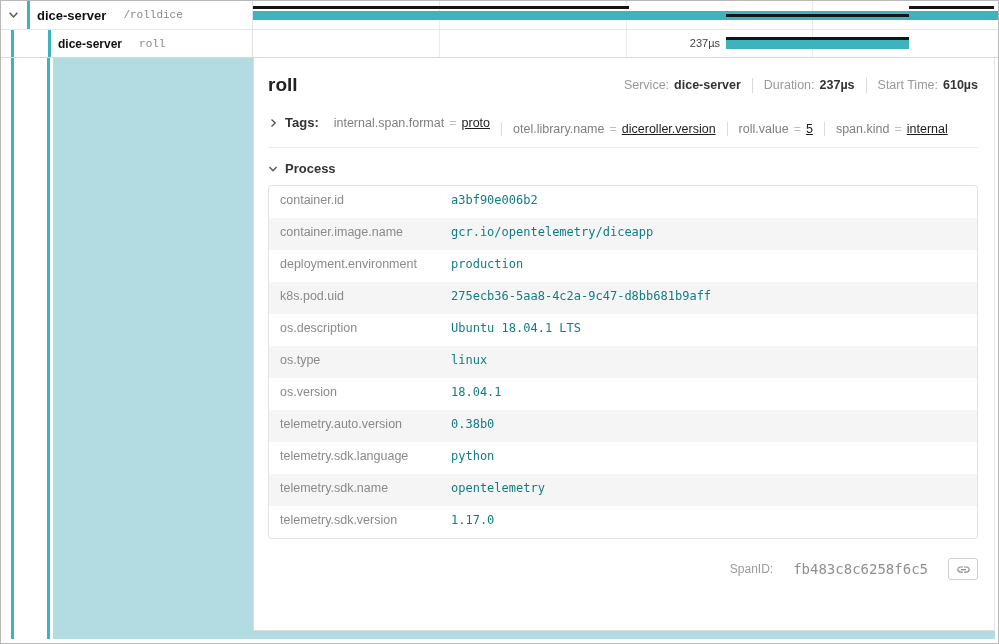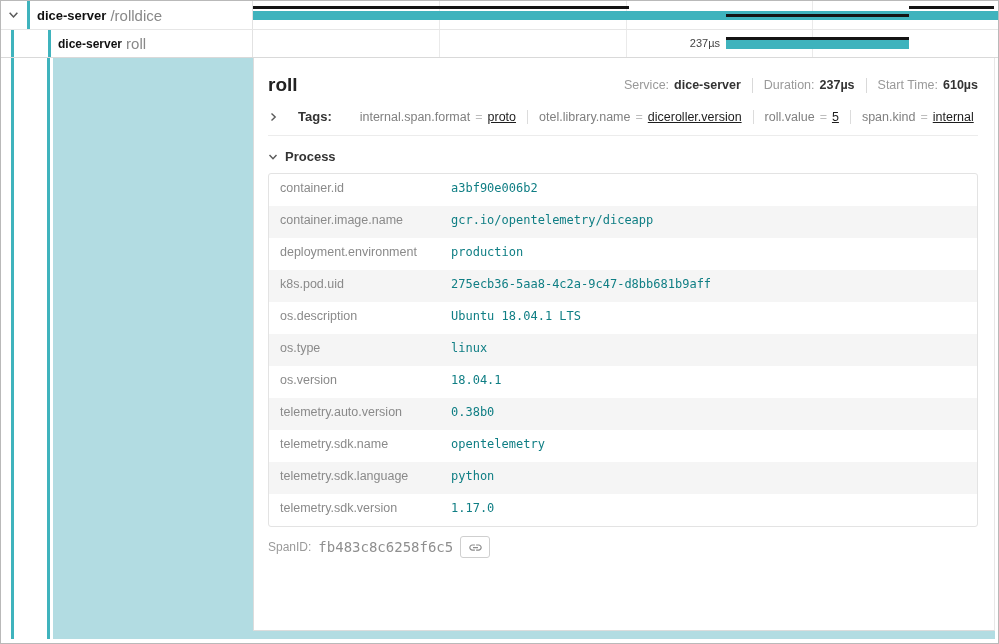--- a/index.html
+++ b/index.html
@@ -18,21 +18,21 @@
 
   .name-col { width:252px; flex:none; position:relative; display:flex; align-items:center; border-right:1px solid #e2e2e2; }
   .chev { position:absolute; left:7px; top:50%; transform:translateY(-50%); display:flex; }
   .stripe { position:absolute; top:0; bottom:0; width:3px; background:var(--teal); }
   .row1 .stripe { left:26px; }
   .row2 .stripe { left:47px; }
   .row2 .guide-inline { position:absolute; left:10px; top:0; bottom:0; width:3px; background:var(--teal); }
   .svc { font-weight:bold; color:#111; }
   .row1 .svc { margin-left:36px; font-size:13px; }
   .row2 .svc { margin-left:57px; font-size:12px; }
-  .op { margin-left:4px; font-size:15px; color:#888; }
+  .op { margin-left:17px; font-size:11px; color:#888;font-family:Liberation Mono, monospace; }
 
   .tl-col { flex:1; position:relative; overflow:hidden; }
   .tick { position:absolute; top:0; bottom:0; border-left:1px solid #eaeaea; }
   .tick.t25 { left:25%; } .tick.t50 { left:50%; } .tick.t75 { left:75%; }
   .span-bar { position:absolute; top:10px; height:9px; background:var(--teal); z-index:2; }
   .bar-full { left:0; right:0; }
   .bar-child { left:63.5%; width:24.5%; }
   .cp { position:absolute; height:3px; background:#141414; z-index:3; }
   .cp-a { left:0; width:50.5%; top:5px; }
   .cp-b { left:63.5%; width:24.5%; top:13px; }
@@ -50,37 +50,37 @@
     position:absolute; left:252px; right:3px; top:57px; bottom:12px;
     background:#fff; border-left:1px solid #dcdcdc; border-bottom:1px solid #dcdcdc; border-right:1px solid #e7e7e7;
     padding:10px 16px 8px 14px; overflow:hidden;
   }
   .panel-header { display:flex; align-items:center; margin-top:6px; }
   .span-title { font-size:19px; font-weight:bold; color:#222; }
   .summary { margin-left:auto; display:flex; align-items:center; font-size:12.5px; color:#999; }
   .summary b { color:#333; margin-left:5px; font-weight:bold; }
   .vsep { border-left:1px solid #d9d9d9; height:15px; margin:0 11px; }
 
-  .tags-row { margin-top:13px; padding-bottom:11px; border-bottom:1px solid #ececec; display:flex; align-items:center; font-size:12.5px;gap:13px; }
+  .tags-row { margin-top:13px; padding-bottom:11px; border-bottom:1px solid #ececec; display:flex; align-items:center; font-size:12.5px; }
   .sect-label { font-weight:bold; font-size:13px; color:#333; margin-left:7px; }
   .tag-list { display:flex; align-items:center; margin-left:4px; }
   .tag-item { padding:0 11px; display:flex; align-items:center; }
-  .tag-item + .tag-item { border-left:1px solid #dcdcdc; }
+  .tag-item + .tag-item { border-left:1px solid #dcdcdc;margin-top:13px; }
   .tag-key { color:#808080; }
   .tag-eq { color:#bdbdbd; margin:0 5px; }
   .tag-val { color:#1d1d1d;text-decoration:underline; }
 
   .process-header { margin-top:13px; display:flex; align-items:center; }
   .process-table { margin-top:9px; border:1px solid #e3e3e3; border-radius:3px; overflow:hidden; }
   .proc-row { display:flex; align-items:flex-start; min-height:32px; font-size:12.5px; }
   div.proc-row:nth-of-type(even) { background:#f5f5f5; }
   .proc-key { width:172px; flex:none; padding:7px 6px 7px 11px; color:#8a8a8a; }
   .proc-val { flex:1; padding:7px 10px; font-family:"DejaVu Sans Mono", monospace; font-size:12px; color:var(--value-text); }
 
-  .panel-footer { margin-top:9px; display:flex; justify-content:flex-start; align-items:center; gap:7px; }
+  .panel-footer { margin-top:19px; display:flex; justify-content:flex-end; align-items:center; gap:20px; }
   .spanid-label { font-size:12px; color:#9a9a9a; }
   .spanid-value { font-size:14px; font-family:"DejaVu Sans Mono", monospace; color:#8f8f8f; }
   .link-btn { width:30px; height:22px; border:1px solid #cfcfcf; border-radius:3px; background:#fff; display:flex; align-items:center; justify-content:center; cursor:pointer; }
 </style>
 </head>
 <body>
 
 <div class="app" style="--teal: #3fb3bd; --teal-light: #b2dce2; --value-text: #0f7e84;">
 
   <div class="span-row row1">
@@ -224,27 +224,27 @@
           <div class="proc-key">os.version</div>
           <div class="proc-val">18.04.1</div>
         </div>
 
         <div class="proc-row">
           <div class="proc-key">telemetry.auto.version</div>
           <div class="proc-val">0.38b0</div>
         </div>
 
         <div class="proc-row">
+          <div class="proc-key">telemetry.sdk.language</div>
+          <div class="proc-val">python</div>
+        </div>
+
+        <div class="proc-row">
           <div class="proc-key">telemetry.sdk.name</div>
           <div class="proc-val">opentelemetry</div>
-        </div>
-
-        <div class="proc-row">
-          <div class="proc-key">telemetry.sdk.language</div>
-          <div class="proc-val">python</div>
         </div>
 
         <div class="proc-row">
           <div class="proc-key">telemetry.sdk.version</div>
           <div class="proc-val">1.17.0</div>
         </div>
       </div>
 
     <div class="panel-footer">
       <span class="spanid-label">SpanID:</span>

